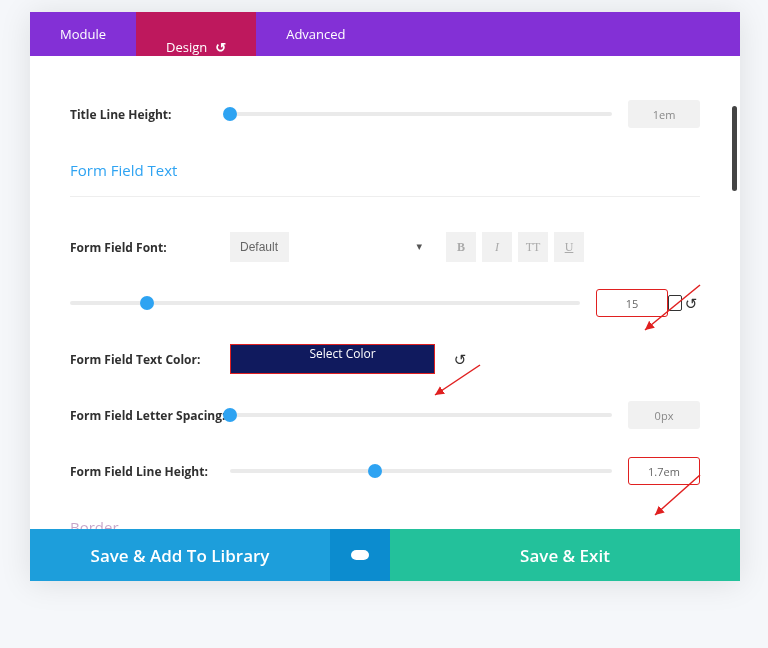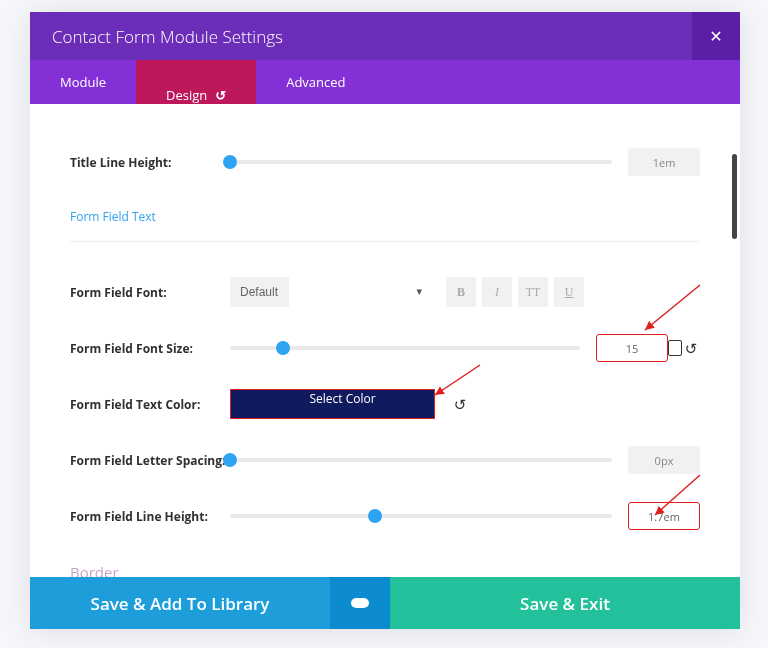--- a/index.html
+++ b/index.html
@@ -10,21 +10,21 @@
   .close-btn { width: 48px; height: 48px; background: #5a1fa6; display: flex; align-items: center; justify-content: center; font-size: 16px; cursor: pointer; }
   .tabs { background: #8330d6; display: flex; height: 44px; color: #fff; font-size: 13px; }
   .tab { padding: 0 30px; display: flex; align-items: center; cursor: pointer; gap: 8px; }
   .tab.active { background: #be185d; align-items: flex-end; }
   .panel-wrap { position: relative; }
   .panel { height: 473px; overflow-y: auto; padding: 30px 40px 10px; }
   .scrollbar-fake { position: absolute; right: 3px; top: 50px; width: 5px; height: 85px; background: #444; border-radius: 3px; }
   .row { display: flex; align-items: center; min-height: 56px; padding: 2px 0; }
   .row-label { width: 160px; font-size: 12px; font-weight: 700; color: #303030; flex-shrink: 0; }
   .row-control { flex: 1; display: flex; align-items: center; gap: 0; }
-  .section-head { font-size: 12px; color: #2ea3f2; font-weight: 400; margin: 18px 0 22px; border-bottom: 1px solid #eee; padding-bottom: 16px; }
+  .section-head { font-size: 15px; color: #2ea3f2; font-weight: 400; margin: 18px 0 22px; border-bottom: 1px solid #eee; padding-bottom: 16px; }
   .slider { position: relative; flex: 1; height: 4px; background: #eaeaea; border-radius: 2px; display: flex; align-items: center; }
   .thumb { position: absolute; width: 14px; height: 14px; background: #2ea3f2; border-radius: 50%; transform: translateX(-50%); }
   .value-box { width: 72px; height: 28px; background: #f1f1f1; border-radius: 3px; display: flex; align-items: center; justify-content: center; font-size: 11px; color: #888; }
   .value-box.hl { background: #fff; border: 1.5px solid #e02020; color: #666; }
   .font-select { flex: 1; max-width: 202px; height: 30px; background: #f1f1f1; border: none; font-size: 12px; color: #666; padding: 0 10px; appearance: none; position: relative; }
   .select-wrap { position: relative; flex: 0 0 202px; }
   .select-wrap::after { content: "▾"; position: absolute; right: 10px; top: 6px; font-size: 11px; color: #555; pointer-events: none; }
   .font-style-btns { display: flex; gap: 6px; margin-left: 14px; }
   .font-style-btn { width: 30px; height: 30px; background: #f1f1f1; border: none; color: #aaa; font-size: 12px; font-family: Georgia, serif; cursor: pointer; display: flex; align-items: center; justify-content: center; }
   .font-style-btn.b { font-weight: 700; }
@@ -42,26 +42,20 @@
   .footer-save-exit { flex: 1; background: #23c19b; }
   .eye-ic { width: 18px; height: 10px; border-radius: 60% / 100%; background: #fff; position: relative; }
   .arrow { position: absolute; pointer-events: none; }
   .border-section { margin-top: 18px; color: #701a75; font-size: 15px; }
 </style>
 </head>
 <body>
 
 <div class="modal">
 
-  <div class="header">
-    <div class="header-title">Contact Form Module Settings</div>
-    <div class="close-btn">
-        <span>✕</span>
-      </div>
-  </div>
 
   <div class="tabs">
     <div class="tab">
         <span>Module</span>
       </div>
     <div class="tab active">
       <span>Design</span>
       <span style="font-weight:700">↺</span>
     </div>
     <div class="tab">
@@ -96,21 +90,20 @@
           <div class="font-style-btns">
             <button class="font-style-btn b">B</button>
             <button class="font-style-btn i">I</button>
             <button class="font-style-btn">TT</button>
             <button class="font-style-btn" style="text-decoration:underline">U</button>
           </div>
         </div>
       </div>
 
       <div class="row">
-        <div class="row-label">Form Field Font Size:</div>
         <div class="row-control">
           <div class="slider">
             <div class="thumb" style="left:15%"></div>
           </div>
           <div style="width:16px"></div>
           <div class="value-box hl">15</div>
           <span class="device-icon"></span>
           <span class="reset-icon">↺</span>
         </div>
       </div>

